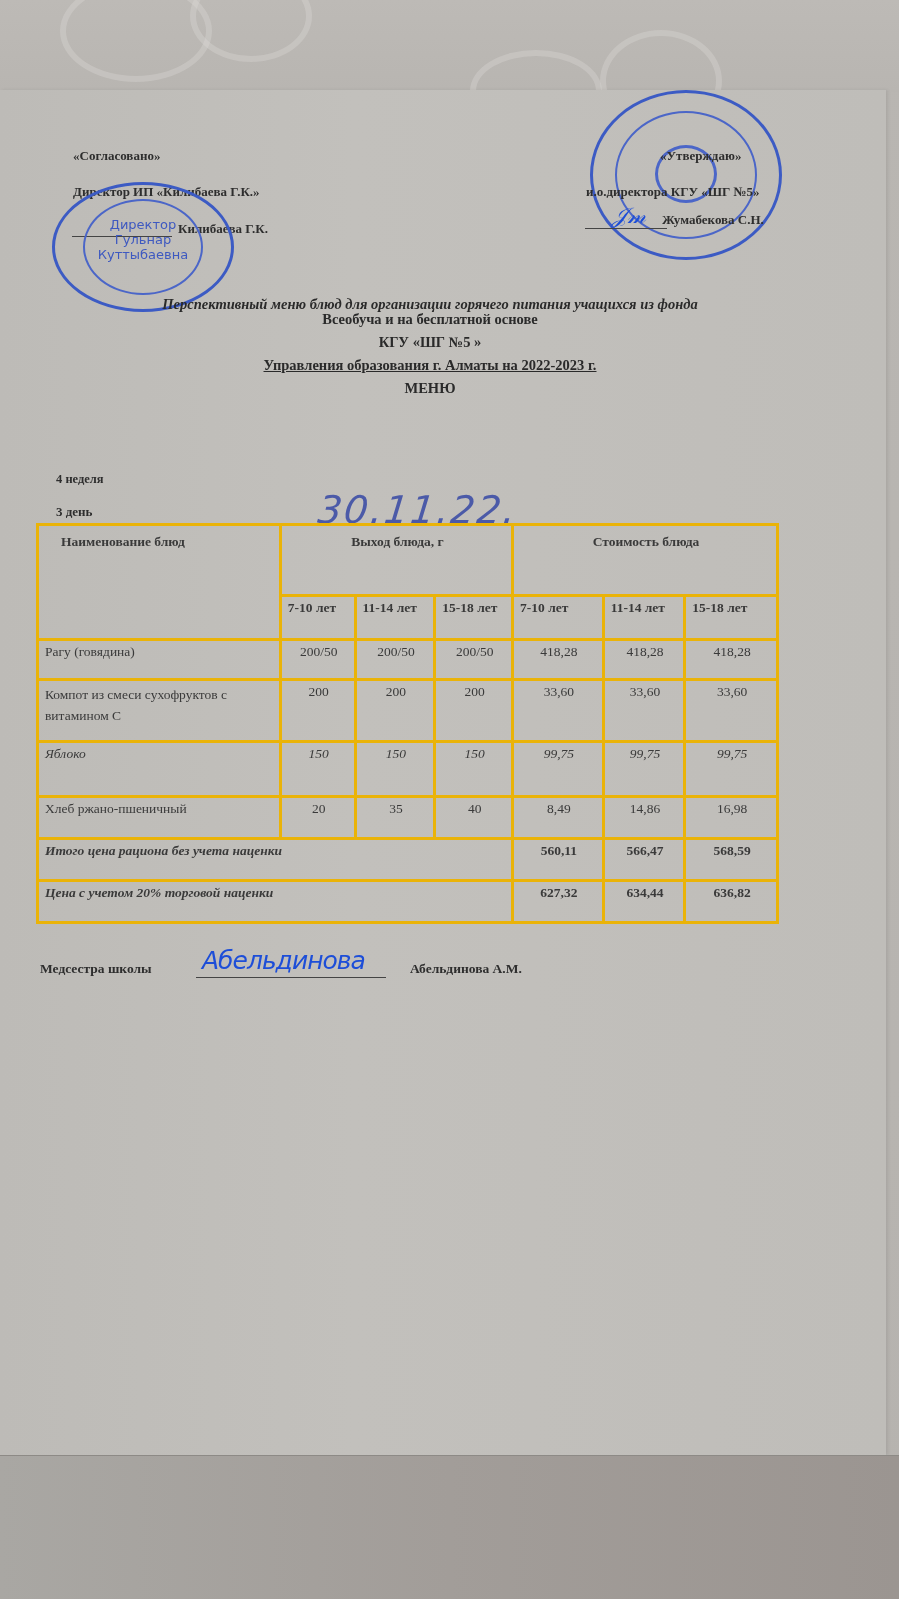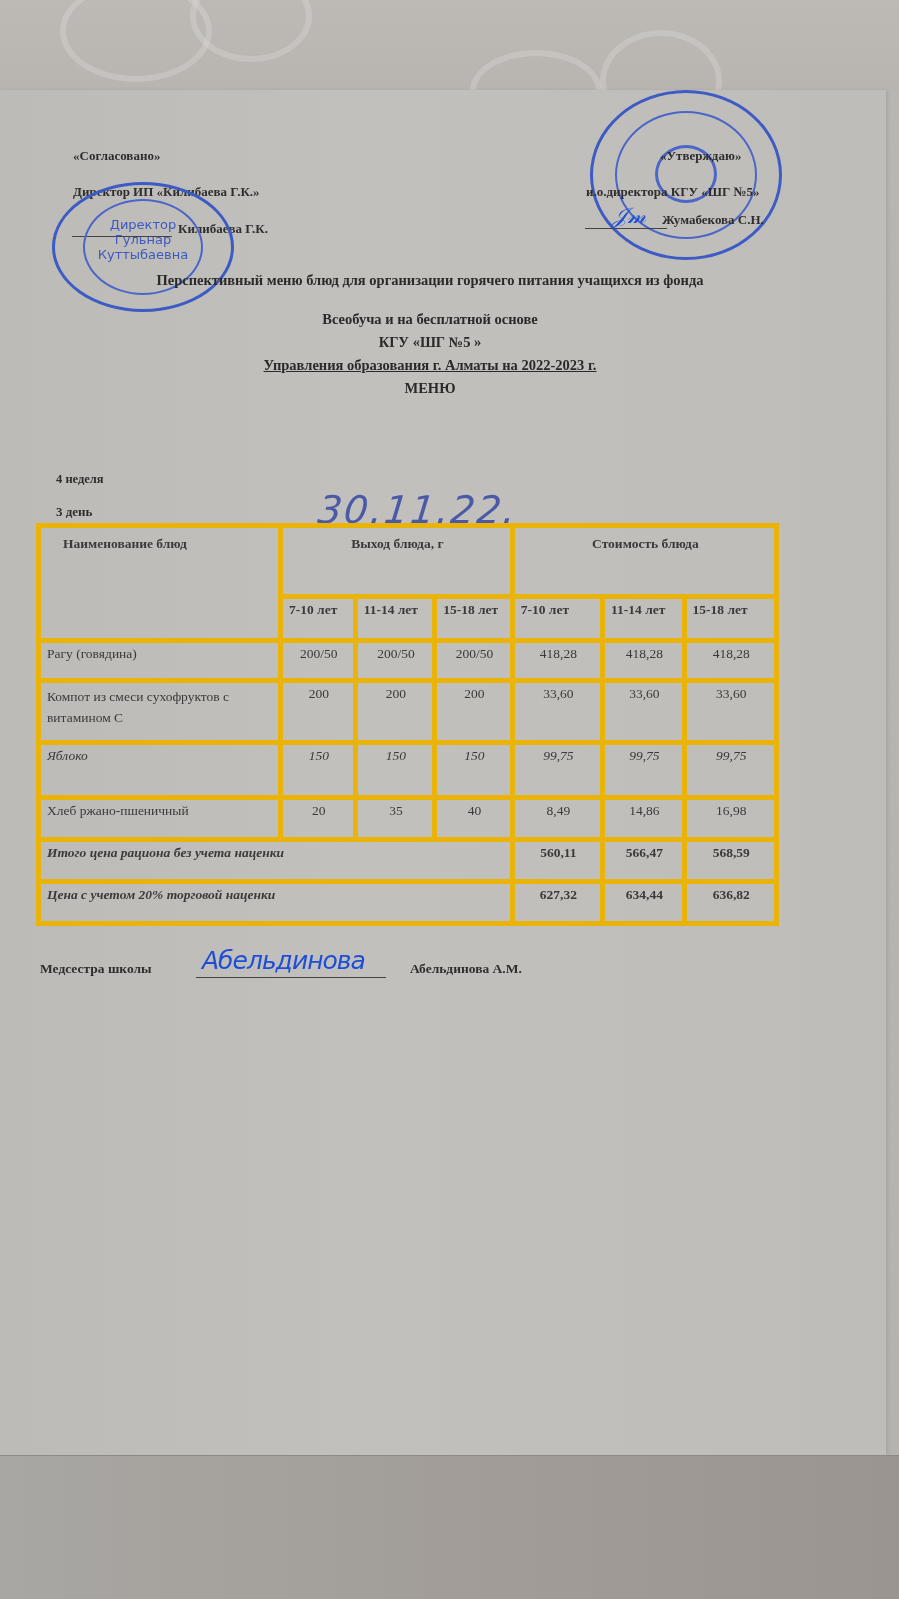--- a/index.html
+++ b/index.html
@@ -96,21 +96,21 @@
     table.menu {
       position: absolute;
       left: 36px;
       top: 523px;
       width: 743px;
       border-collapse: collapse;
       font-size: 13.5px;
       color: #3a3a3a;
     }
     table.menu td, table.menu th {
-      border: 5px solid #eab308;
+      border: 3px solid #eab308;
       vertical-align: top;
       padding: 3px 4px 0 6px;
     }
     table.menu th {
       font-weight: bold;
       text-align: left;
     }
     .th-center { text-align: center !important; }
     .num { text-align: center; }
     .bold { font-weight: bold; }
@@ -154,21 +154,21 @@
 <div class="stamp" style="left:590px;top:90px;width:192px;height:170px;">
   <div class="stamp-inner" style="left:22px;top:18px;width:142px;height:128px;"></div>
   <div class="stamp-inner" style="left:62px;top:52px;width:62px;height:58px;border-width:3px;"></div>
 </div>
 <div class="txt" style="left:660px;top:148px;">«Утверждаю»</div>
 <div class="txt" style="left:586px;top:184px;text-align:center;">и.о.директора КГУ «ШГ №5»</div>
 <div class="sig-line" style="left:585px;top:228px;width:82px;"></div>
 <div class="signature" style="left:612px;top:203px;font-size:22px;">𝒥𝓂</div>
 <div class="txt" style="left:662px;top:212px;">Жумабекова С.Н.</div>
 
-<div class="center-title" style="top:272px;">Перспективный меню блюд для организации горячего питания учащихся из фонда</div>
+<div class="center-title" style="top:296px;font-style:italic;">Перспективный меню блюд для организации горячего питания учащихся из фонда</div>
 <div class="center-title" style="top:311px;">Всеобуча и на бесплатной  основе</div>
 <div class="center-title" style="top:334px;">КГУ «ШГ №5 »</div>
 <div class="center-title" style="top:357px;text-decoration:underline;">Управления образования г. Алматы на 2022-2023 г.</div>
 <div class="center-title" style="top:380px;">МЕНЮ</div>
 
 <div class="txt" style="left:56px;top:472px;font-size:12.5px;">4  неделя</div>
 <div class="txt" style="left:56px;top:504px;font-size:13px;">3   день</div>
 <div class="handwritten-date">30.11.22.</div>
 
 <table class="menu">

